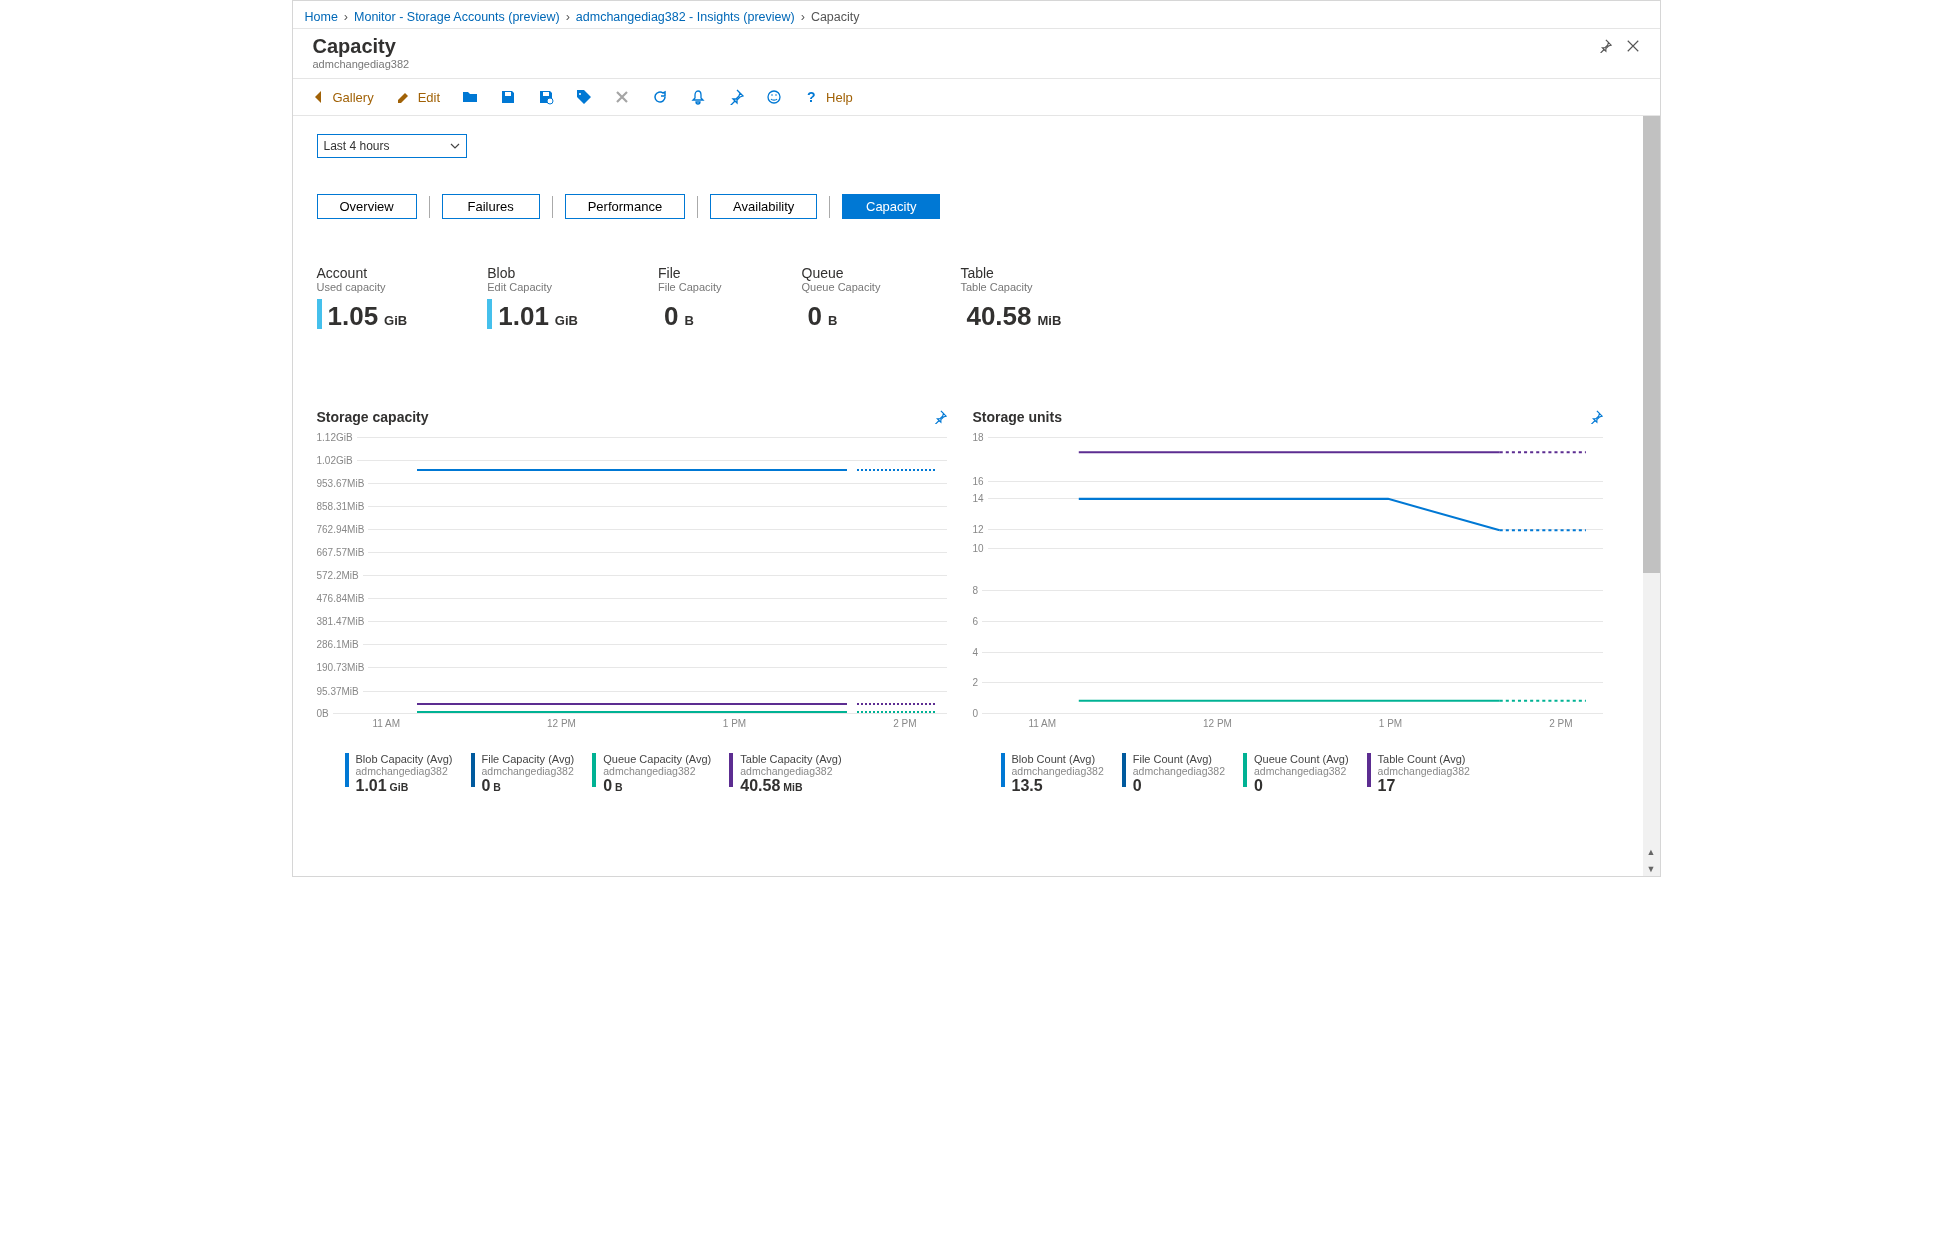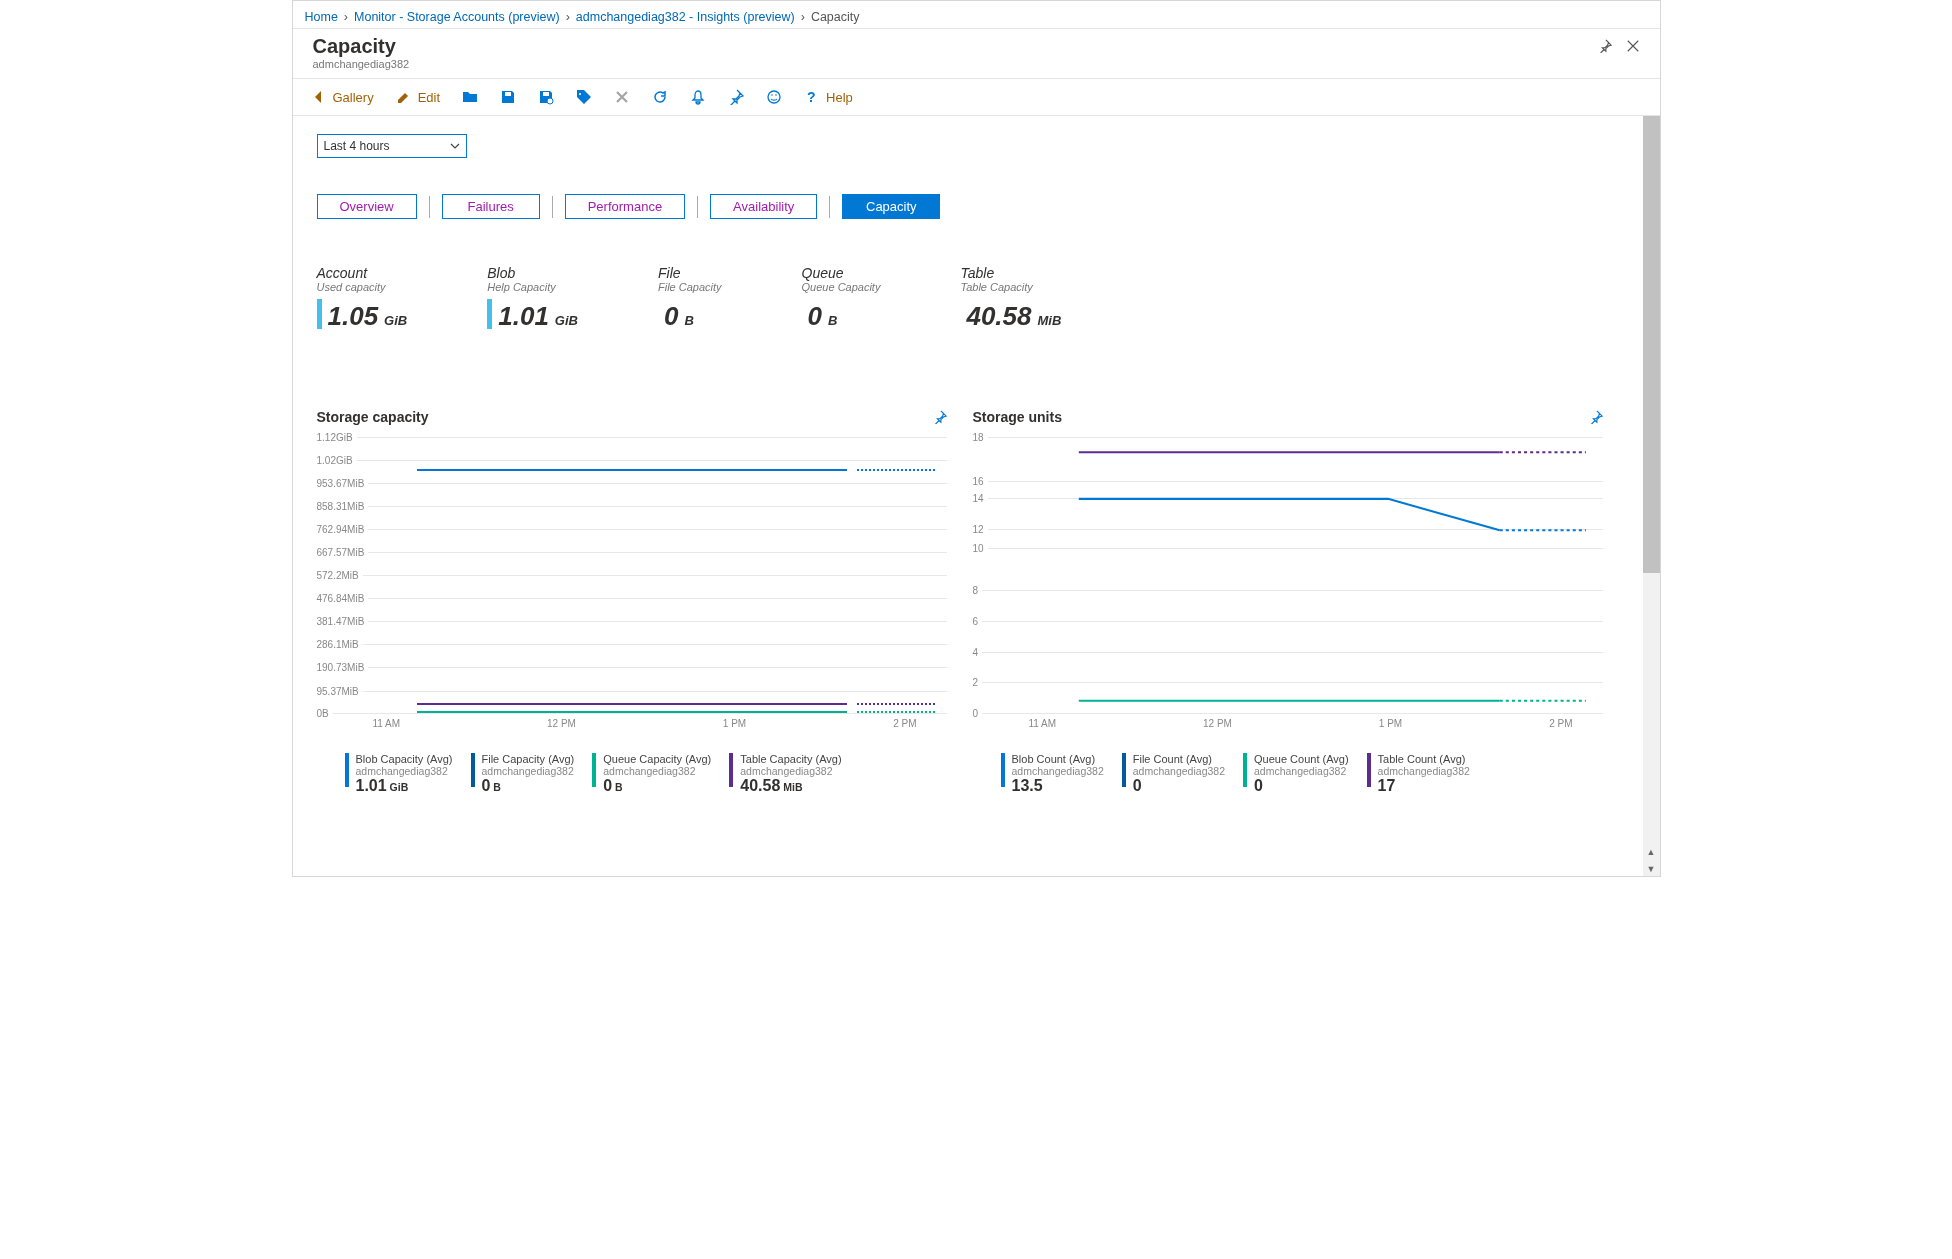--- a/index.html
+++ b/index.html
@@ -32,26 +32,26 @@
   .scrollbar .arrow { position: absolute; left: 0; right: 0; height: 17px; background: #f1f1f1; display: flex; align-items: center; justify-content: center; color: #666; font-size: 9px; }
   .scrollbar .arrow.down { bottom: 0; }
   .content { padding: 18px 24px; width: calc(100% - 17px); }
 
   .fieldlabel { font-size: 12.5px; margin-bottom: 4px; }
   .select { border: 1px solid #0078d4; width: 150px; height: 24px; display: flex; align-items: center; justify-content: space-between; padding: 0 6px; font-size: 12px; color: #333; cursor: pointer; }
   .select svg { width: 10px; height: 10px; color: #444; }
 
   
   .tabs { margin-top: 36px; display: flex; align-items: center; gap: 12px; }
-  .pill { border: 1px solid #0078d4; color: #a21caf; background: #fff; padding: 4px 22px; font-size: 13px; cursor: pointer; min-width: 98px; text-align: center; }
+  .pill { border: 1px solid #0078d4; color: #000000; background: #fff; padding: 4px 22px; font-size: 13px; cursor: pointer; min-width: 98px; text-align: center; }
   .pill.active { background: #0078d4; color: #fff; }
   .vline { width: 1px; height: 22px; background: #aaa; }
 
   
-  .metrics { display: flex; gap: 80px; margin-top: 46px; font-style: italic; }
+  .metrics { display: flex; gap: 80px; margin-top: 46px; }
   .metric .title { font-size: 14px; }
   .metric .sub { font-size: 11px; color: #777; }
   .metric .valrow { display: flex; align-items: flex-end; margin-top: 6px; gap: 6px; }
   .metric .bar { width: 5px; height: 30px; background: #45c0ec; }
   .metric .bar.ghost { background: transparent; width: 0; }
   .metric .val { font-size: 26px; font-weight: 600; line-height: 1; }
   .metric .unit { font-size: 13px; font-weight: 600; padding-bottom: 1px; }
 
   
   .charts { display: flex; gap: 26px; margin-top: 80px; }
@@ -189,21 +189,21 @@
           <div class="title">Account</div>
           <div class="sub">Used capacity</div>
           <div class="valrow">
               <div class="bar"></div>
             <span class="val">1.05</span>
             <span class="unit">GiB</span>
             </div>
         </div>
         <div class="metric">
           <div class="title">Blob</div>
-          <div class="sub">Help Capacity</div>
+          <div class="sub">Edit Capacity</div>
           <div class="valrow">
               <div class="bar"></div>
             <span class="val">1.01</span>
             <span class="unit">GiB</span>
             </div>
         </div>
         <div class="metric">
           <div class="title">File</div>
           <div class="sub">File Capacity</div>
           <div class="valrow">

